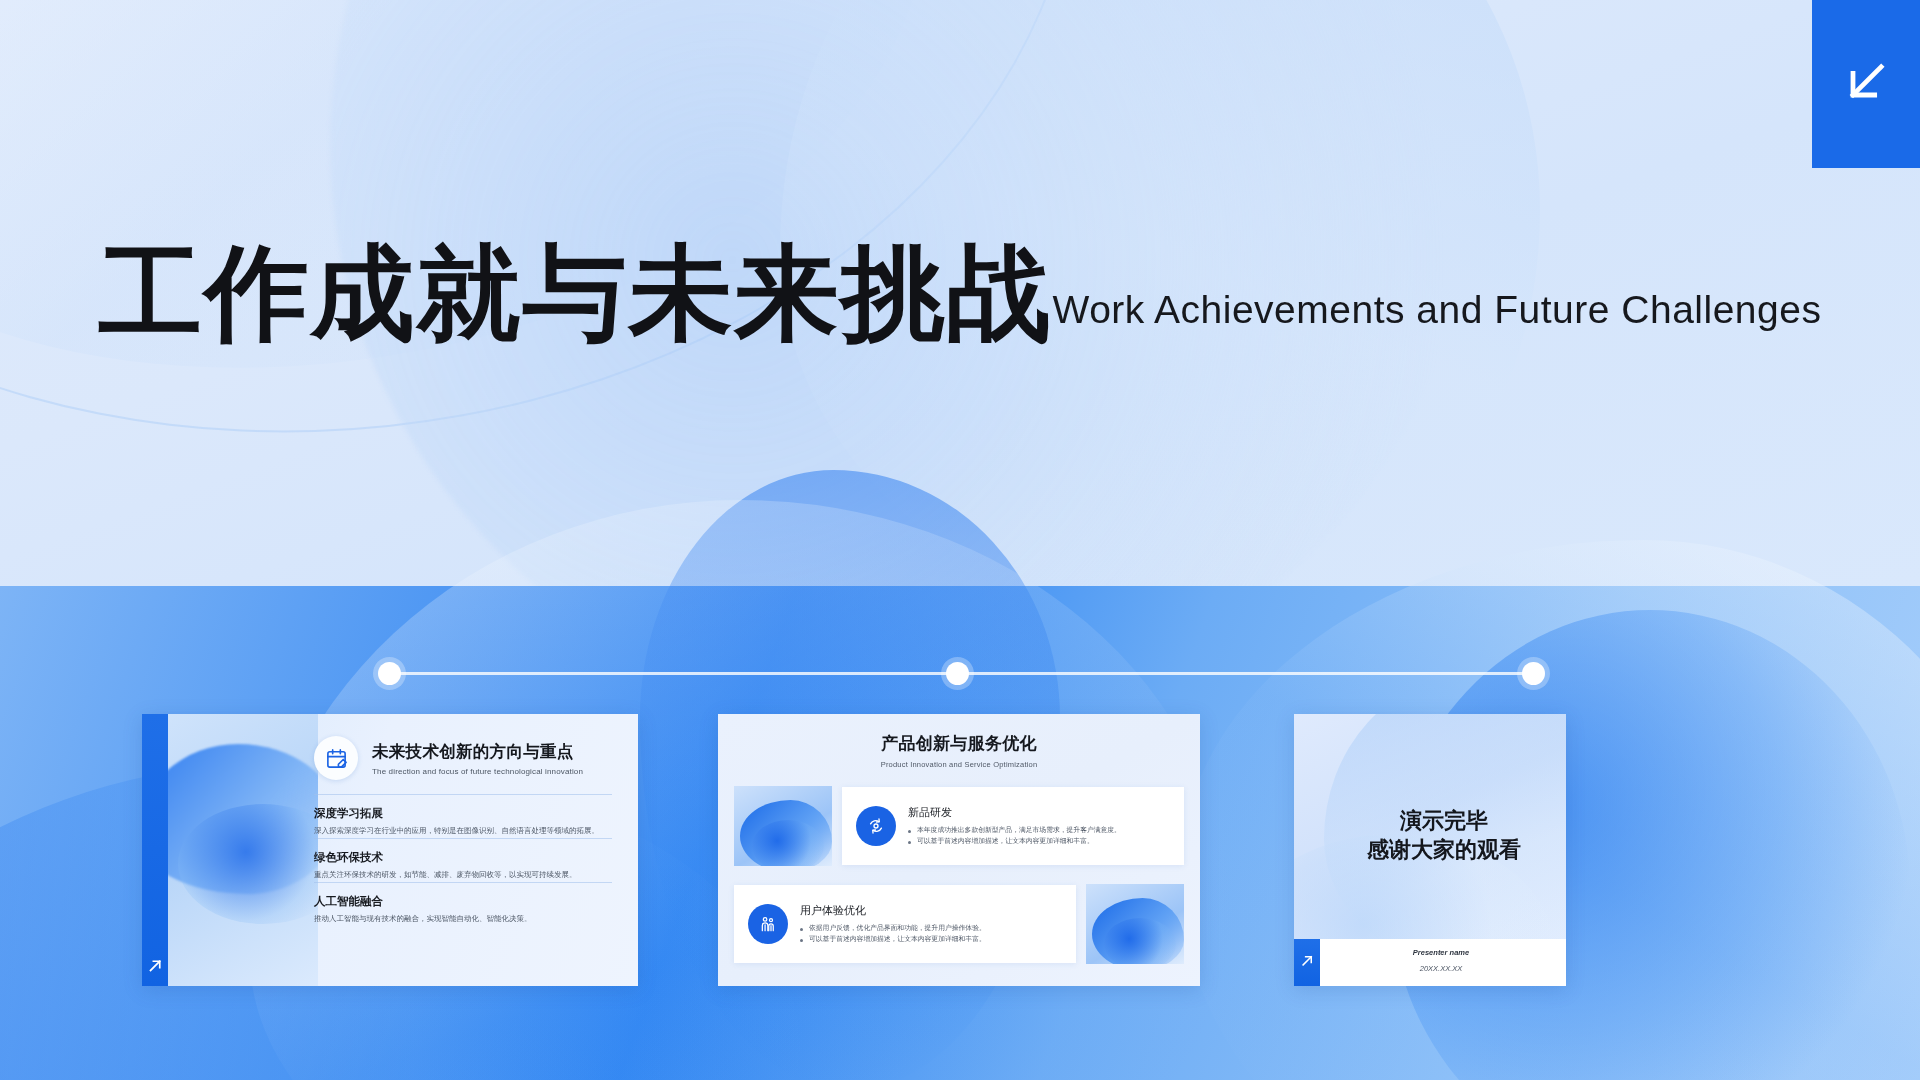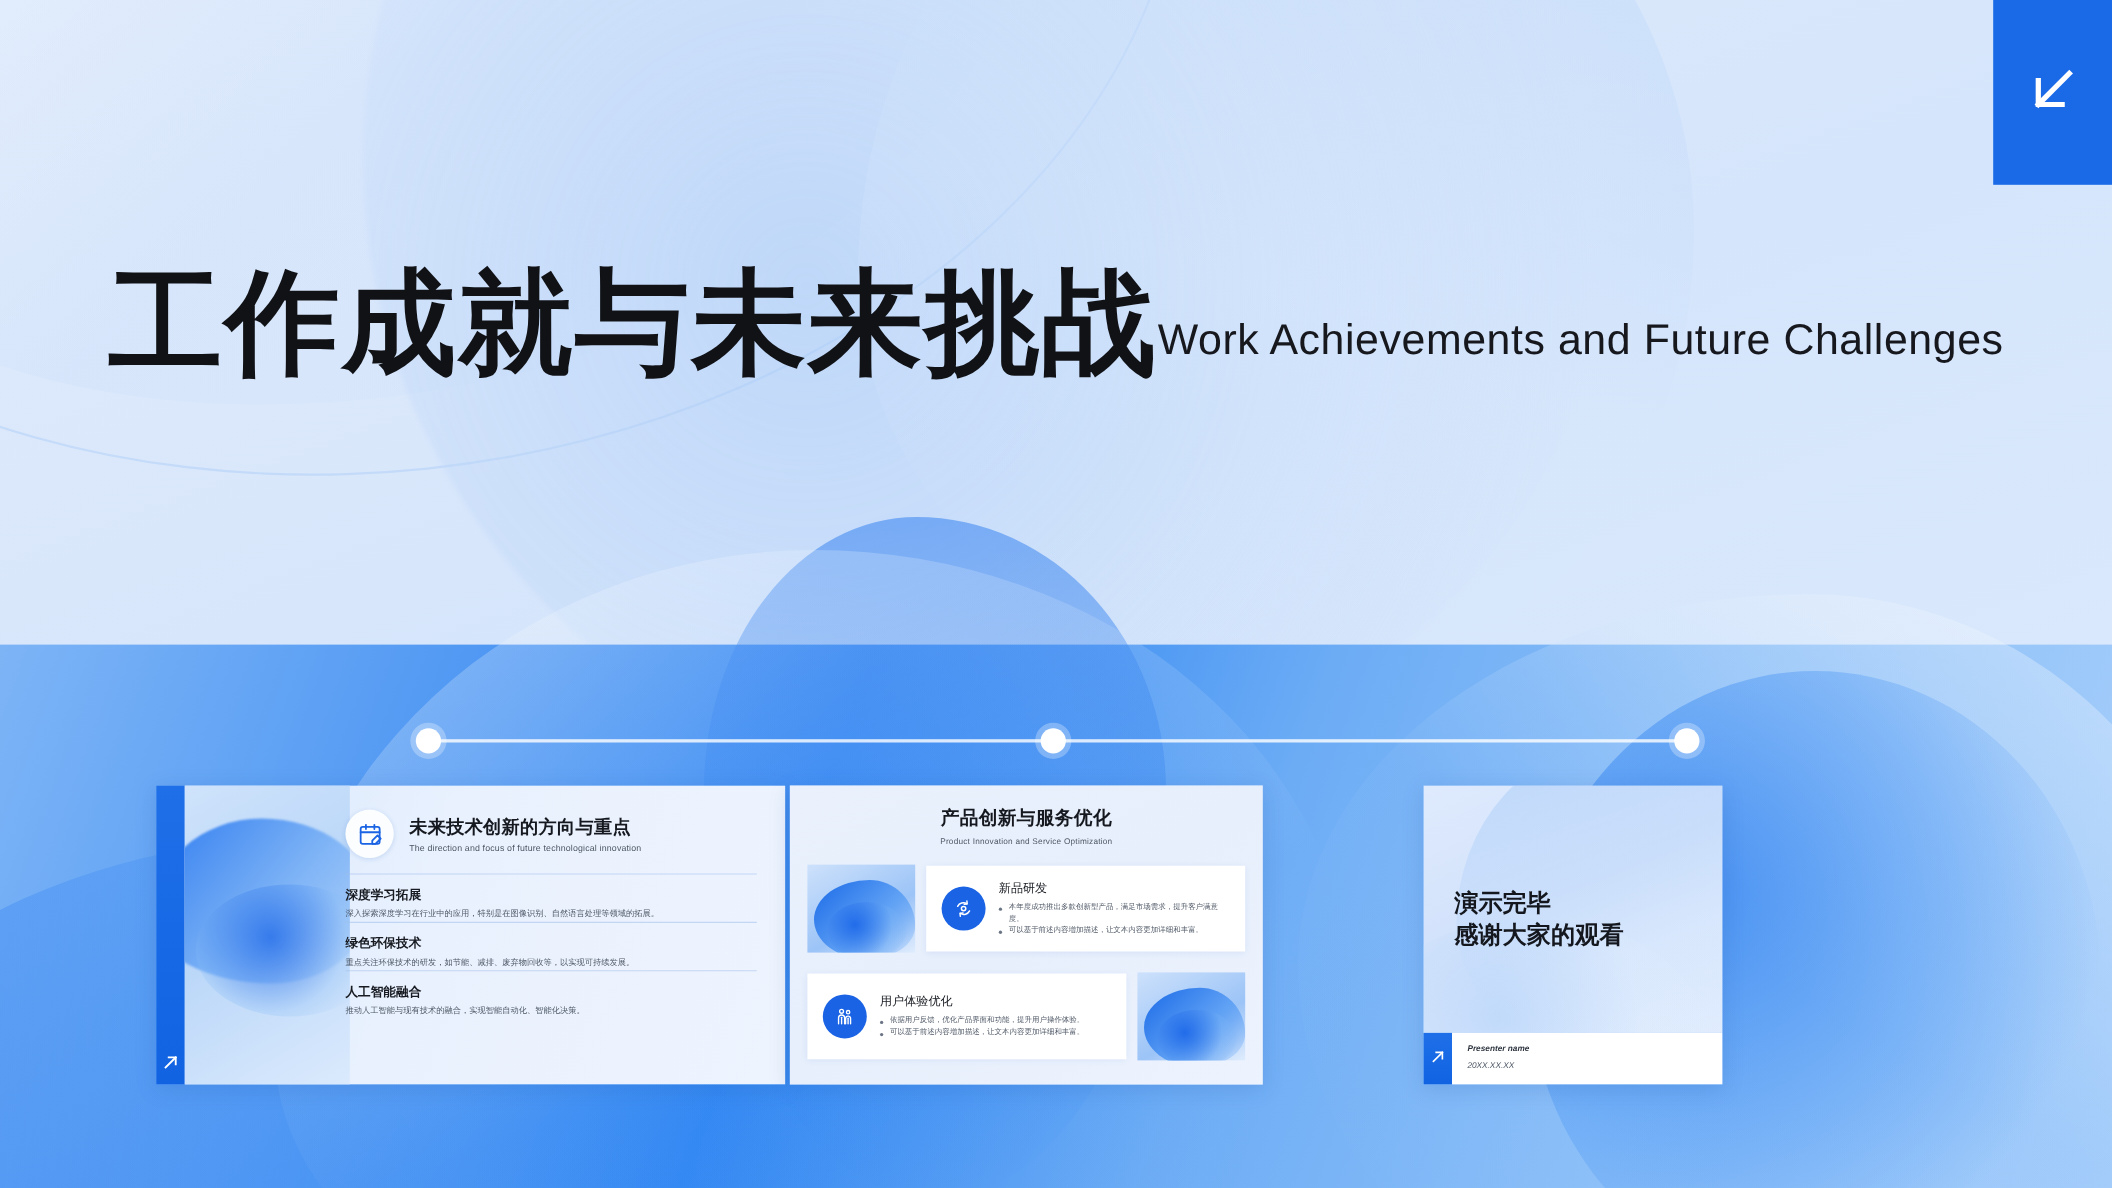--- a/index.html
+++ b/index.html
@@ -111,21 +111,21 @@
   }
   .tl-dot.d1 { left:378px; }
   .tl-dot.d2 { left:946px; }
   .tl-dot.d3 { left:1522px; }
 
   
   .cards { position:absolute; left:0; top:710px; width:1920px; height:300px; z-index:14; }
 
   
   .card1 {
-    position:absolute; left:142px; top:4px; width:572px; height:272px;
+    position:absolute; left:142px; top:4px; width:496px; height:272px;
     box-shadow:0 4px 18px rgba(26,80,160,.18);
     overflow:hidden; display:flex;
   }
   .c1-bar {
     width:26px; background:linear-gradient(180deg,#1f6fe8,#1163e2);
     position:relative; flex:0 0 26px;
   }
   .c1-bar svg { position:absolute; left:5px; bottom:12px; width:17px; height:17px; }
   .c1-body {
     flex:1; position:relative;
@@ -159,21 +159,21 @@
   .c1-title { font-size:16.5px; font-weight:bold; color:#15181e; letter-spacing:.3px; }
   .c1-sub { font-size:8px; color:#4c5663; margin-top:4px; letter-spacing:.15px; }
   .c1-list { margin-top:14px; }
   .c1-item { padding:11px 0 0 0; border-top:1px solid rgba(160,192,235,.55); margin-top:2px; }
   .c1-item:first-child { border-top:1px solid rgba(160,192,235,.55); }
   .c1-it-title { font-size:11.5px; font-weight:bold; color:#171a20; }
   .c1-it-desc { font-size:7.5px; color:#4d5765; margin-top:5px; line-height:1.35; }
 
   
   .card2 {
-    position:absolute; left:718px; top:4px; width:430px; height:272px;
+    position:absolute; left:718px; top:4px; width:482px; height:272px;
     background:linear-gradient(150deg,#eaf1fd 0%,#e7effc 50%,#edf3fe 100%);
     box-shadow:0 4px 18px rgba(26,80,160,.18);
     overflow:hidden; padding:18px 16px 16px 16px;
   }
   .c2-title { text-align:center; font-size:17px; font-weight:bold; color:#15181e; letter-spacing:.3px; }
   .c2-sub { text-align:center; font-size:7.5px; color:#4f5866; margin-top:5px; letter-spacing:.2px; }
   .c2-row { display:flex; align-items:center; margin-top:14px; height:86px; }
   .c2-row.r2 { margin-top:12px; }
   .c2-thumb {
     flex:0 0 98px; height:80px; overflow:hidden; position:relative;
@@ -206,21 +206,21 @@
   .c2-bullet { font-size:6.8px; color:#4f5866; line-height:1.55; padding-left:9px; position:relative; }
   .c2-bullet::before {
     content:""; position:absolute; left:0; top:5px; width:3px; height:3px; border-radius:50%;
     background:#6b7585;
   }
 
   
   .card3 {
     position:absolute; left:1294px; top:4px; width:272px; height:272px;
     box-shadow:0 4px 18px rgba(26,80,160,.18);
-    overflow:hidden; position:absolute;
+    overflow:hidden; position:absolute;text-align:center;
   }
   .c3-main {
     position:absolute; inset:0 0 47px 0;
     background:linear-gradient(155deg,#dfeafd 0%,#d2e2fb 45%,#e2edfe 100%);
     overflow:hidden;
   }
   .c3-main::before {
     content:""; position:absolute; left:30px; top:-40px; width:300px; height:300px;
     border-radius:50% 50% 45% 55% / 55% 50% 50% 45%;
     background:linear-gradient(160deg, rgba(160,199,248,.55), rgba(210,230,252,.25) 60%, rgba(255,255,255,0));

